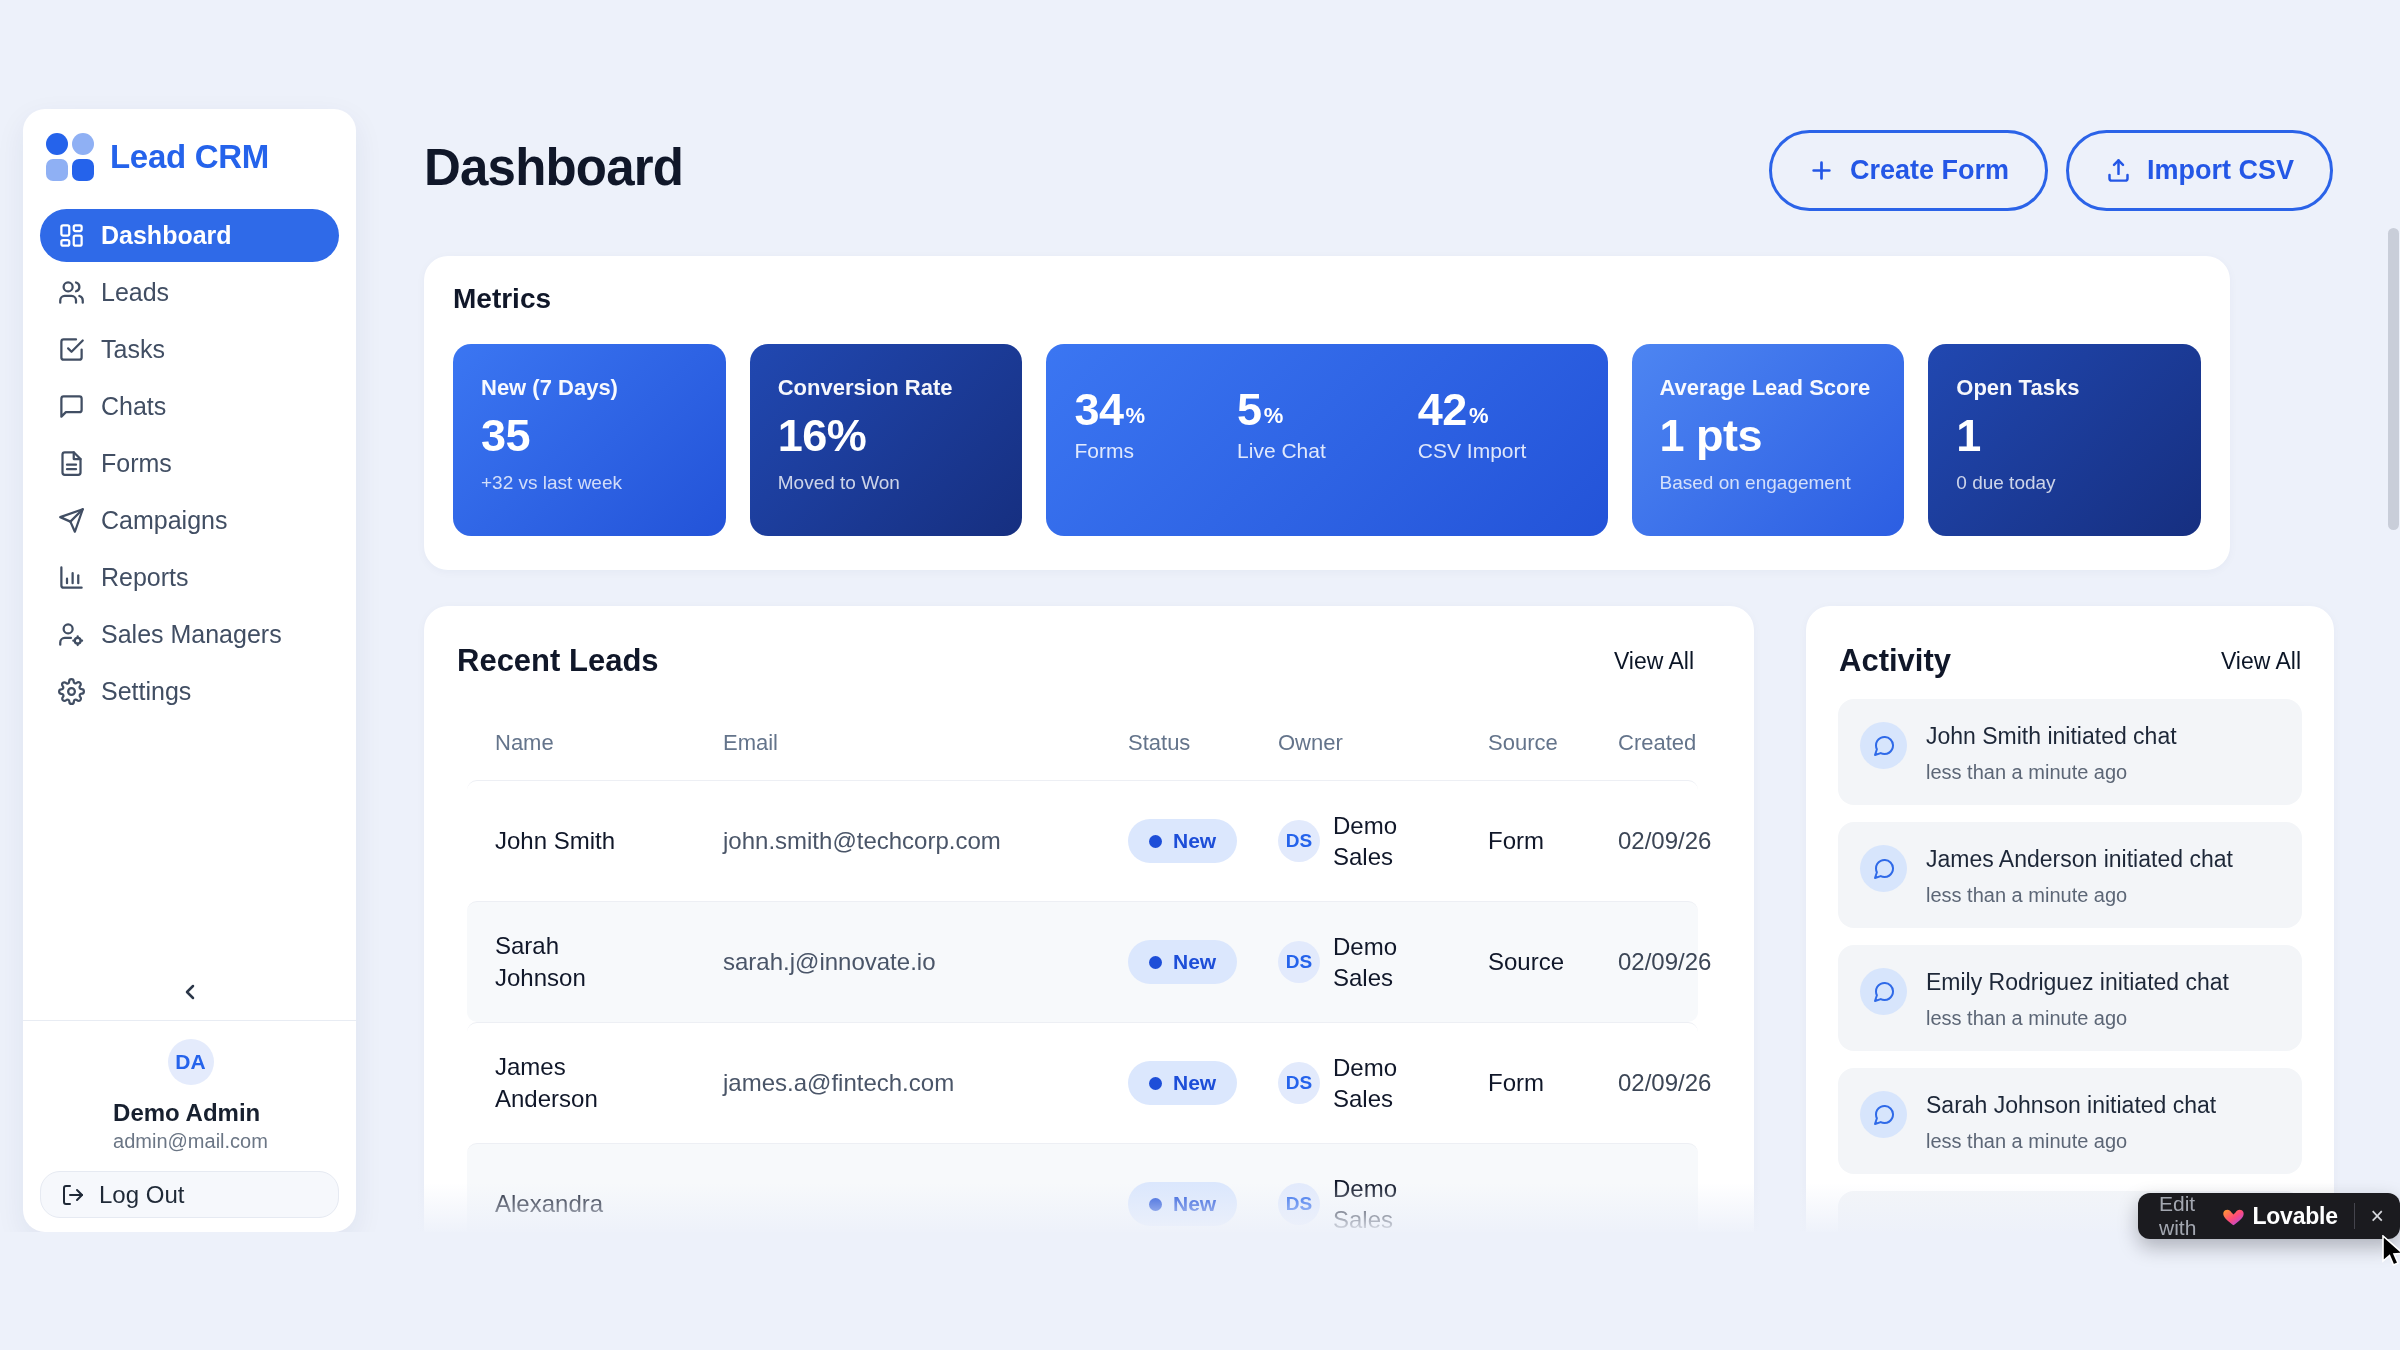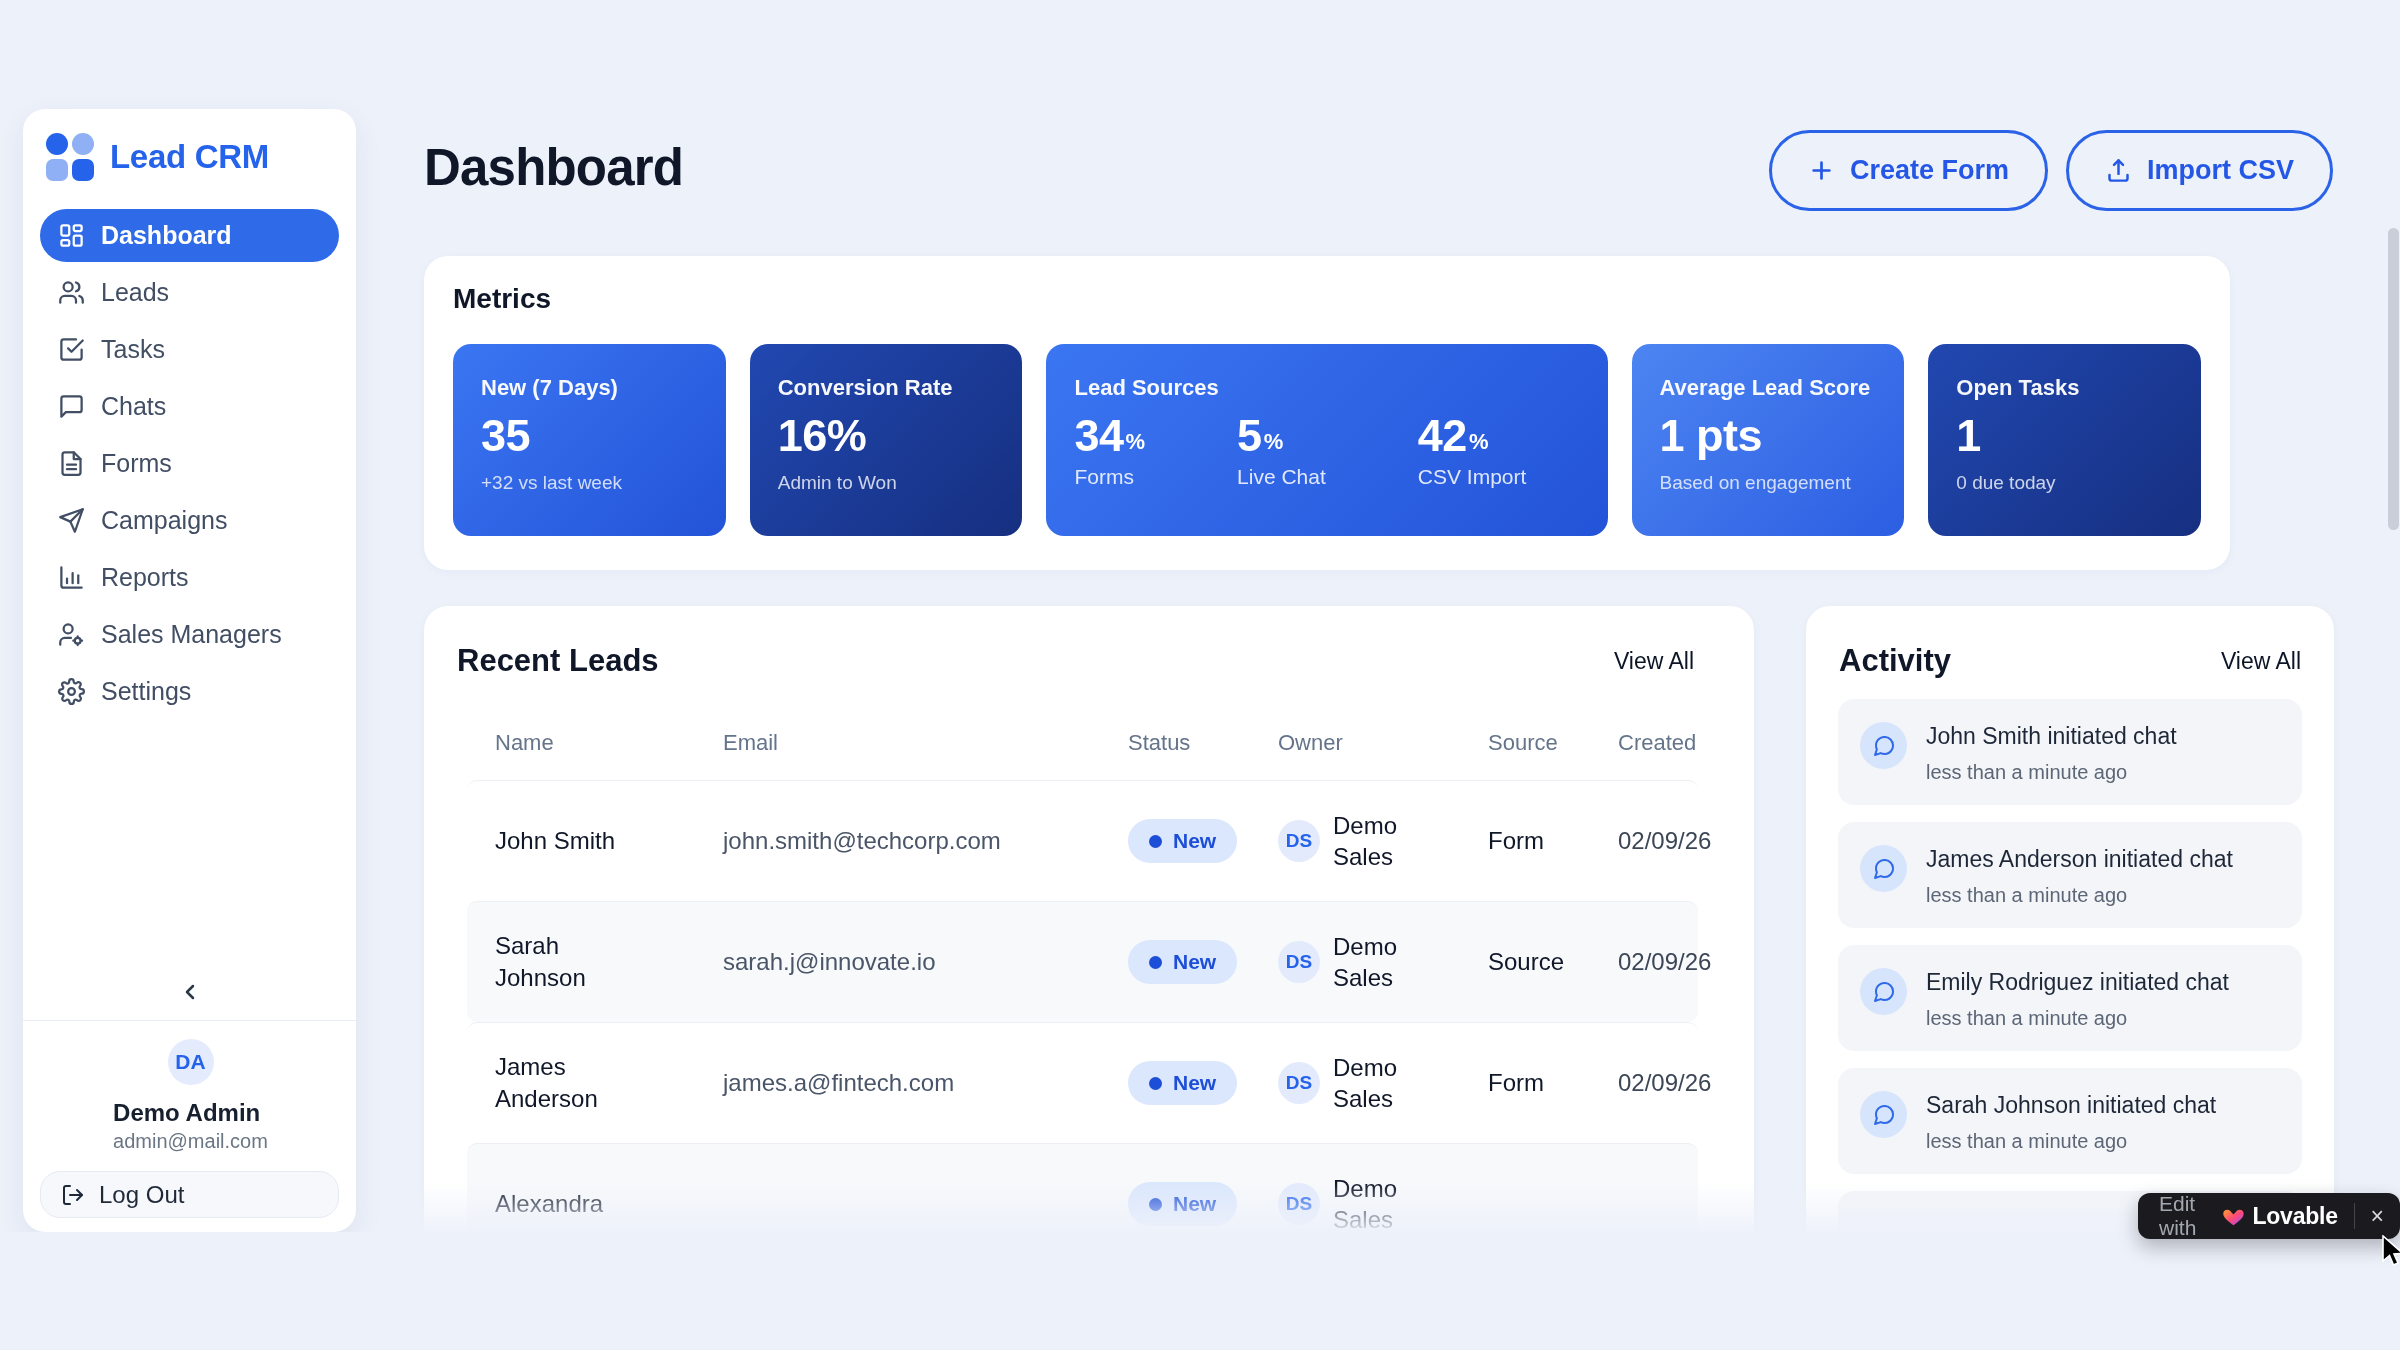--- a/index.html
+++ b/index.html
@@ -318,25 +318,24 @@
 
       <div class="tile bright w-sm">
         <div class="tile-title">New (7 Days)</div>
         <div class="tile-value">35</div>
         <div class="tile-caption">+32 vs last week</div>
       </div>
 
       <div class="tile dark w-sm">
         <div class="tile-title">Conversion Rate</div>
         <div class="tile-value">16%</div>
-        <div class="tile-caption">Admin to Won</div>
+        <div class="tile-caption">Moved to Won</div>
       </div>
 
       <div class="tile bright w-lg">
-        <div class="tile-title">Lead Sources</div>
         <div class="tile-stats">
           <div class="stat">
             <div class="stat-top">
               <span class="stat-value">34</span>
               <span class="stat-unit">%</span>
             </div>
             <div class="stat-label">Forms</div>
           </div>
           <div class="stat">
             <div class="stat-top">

